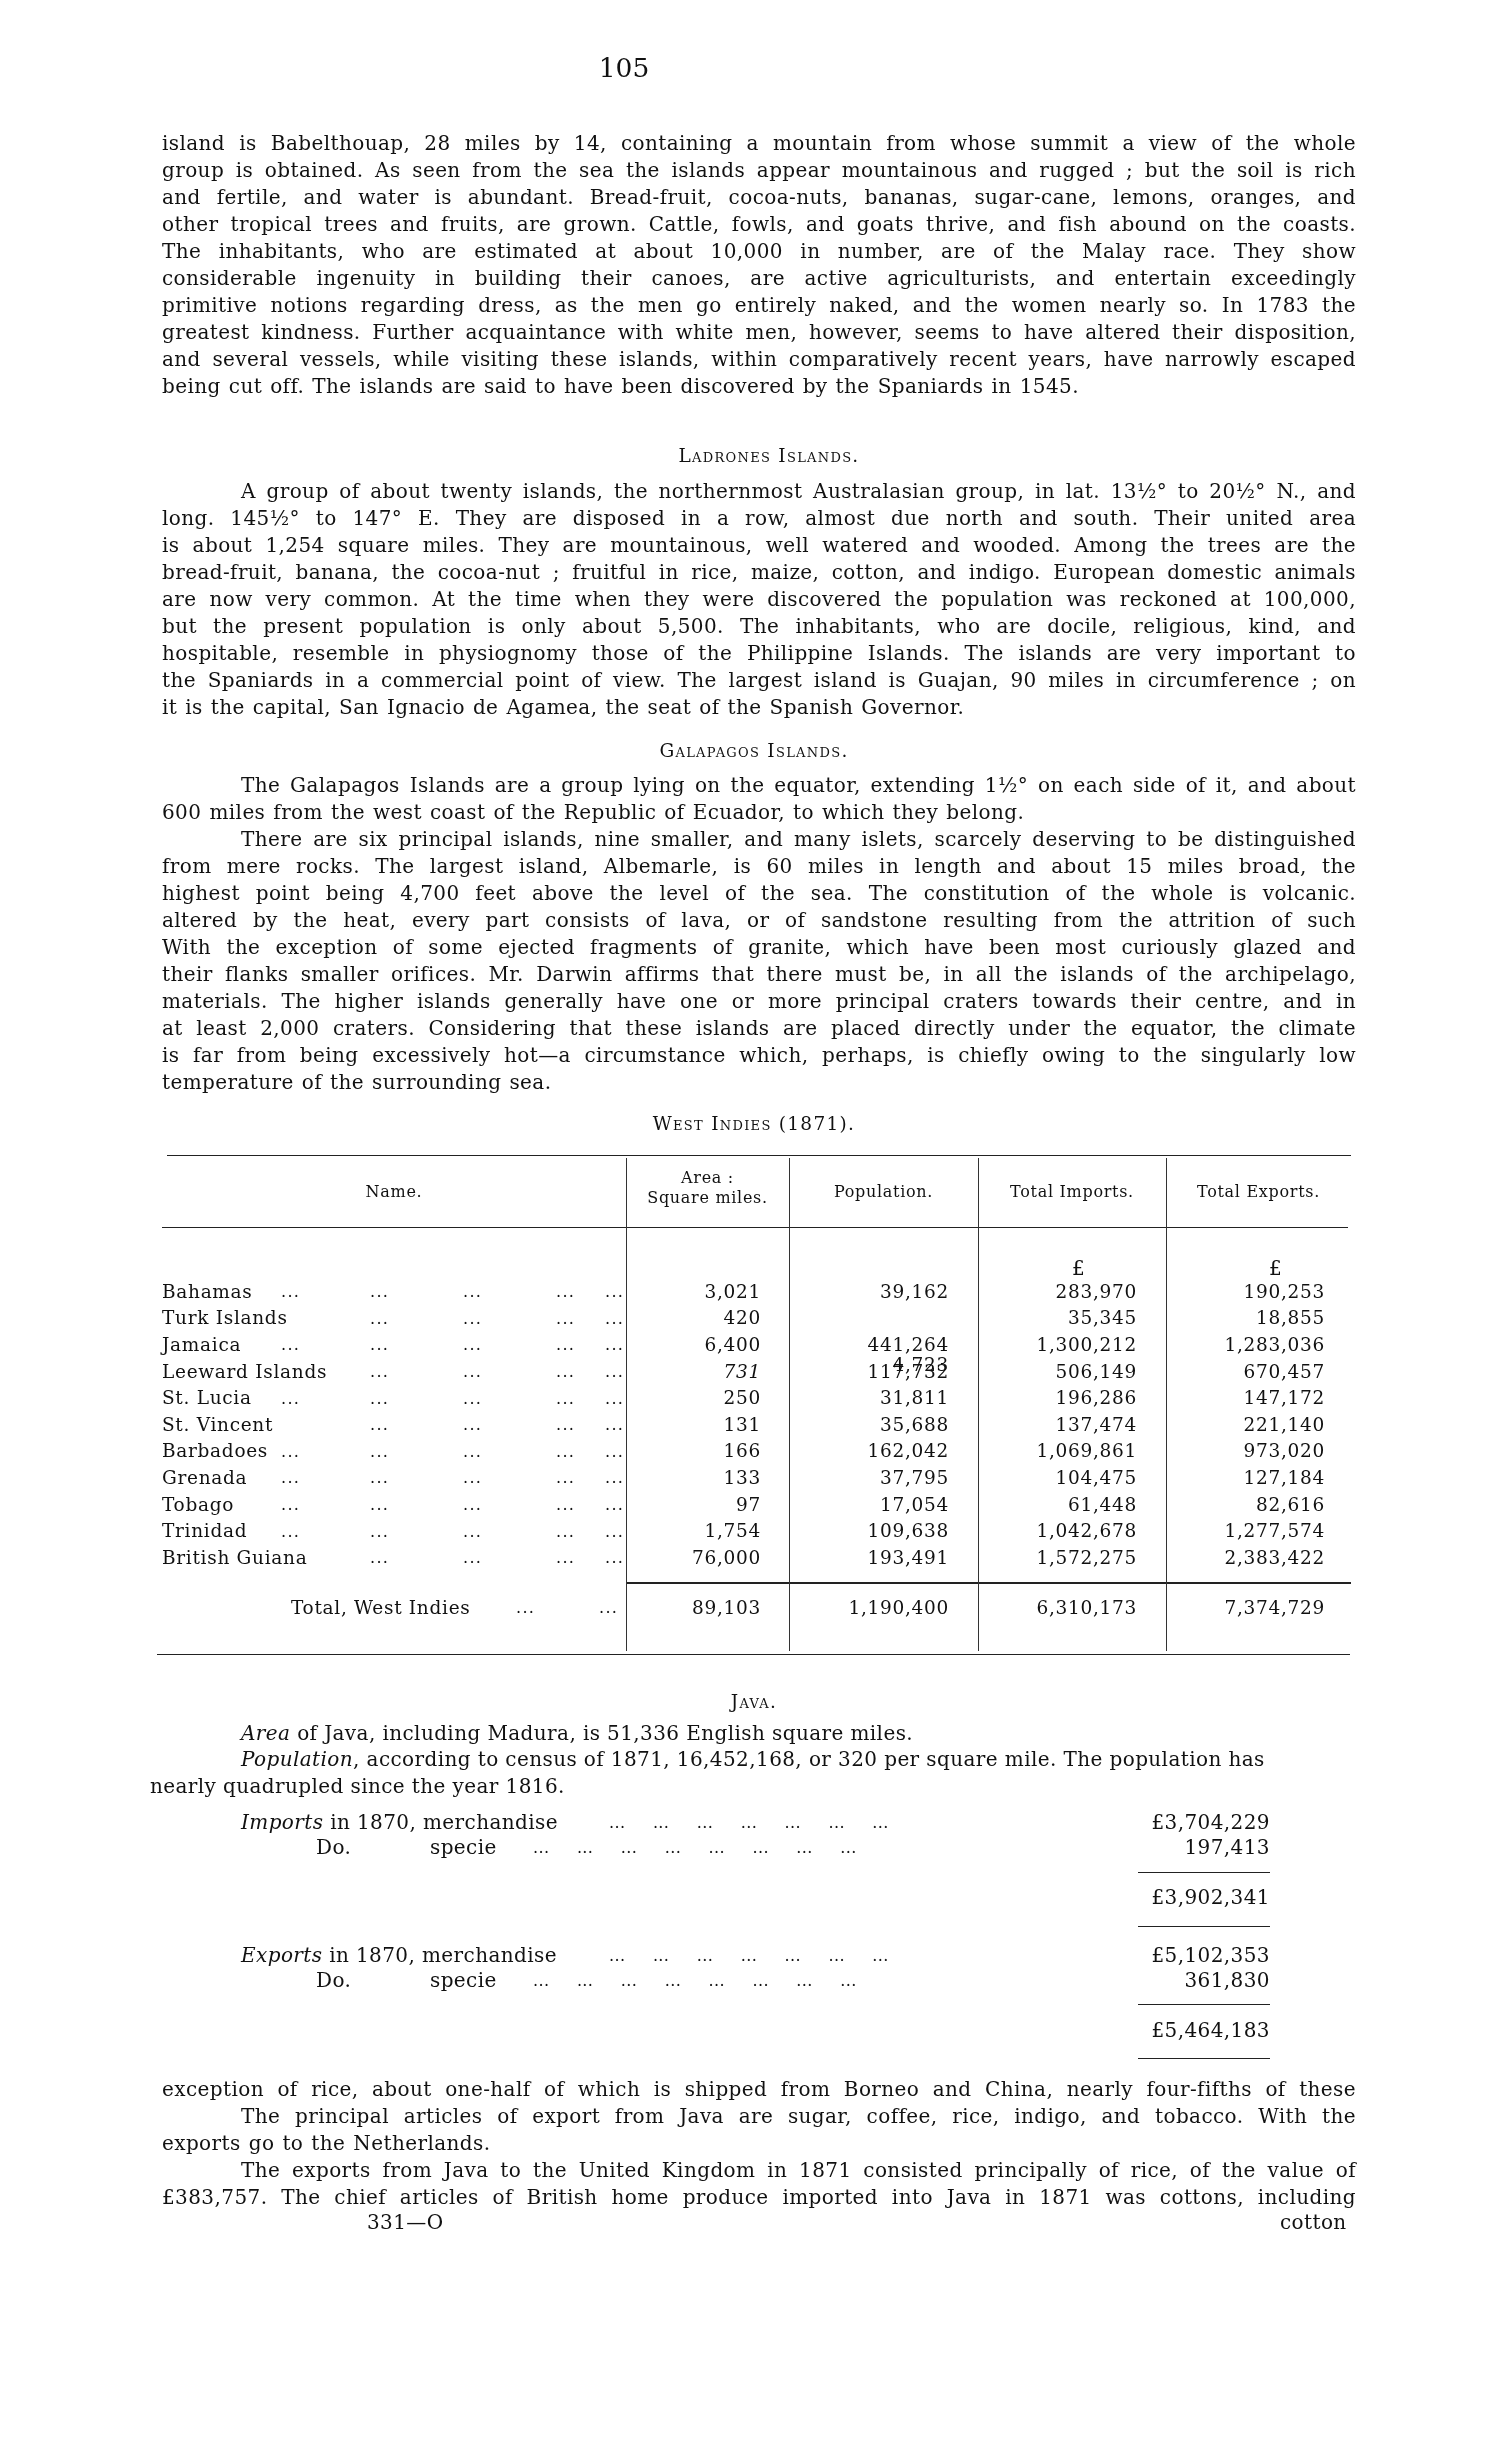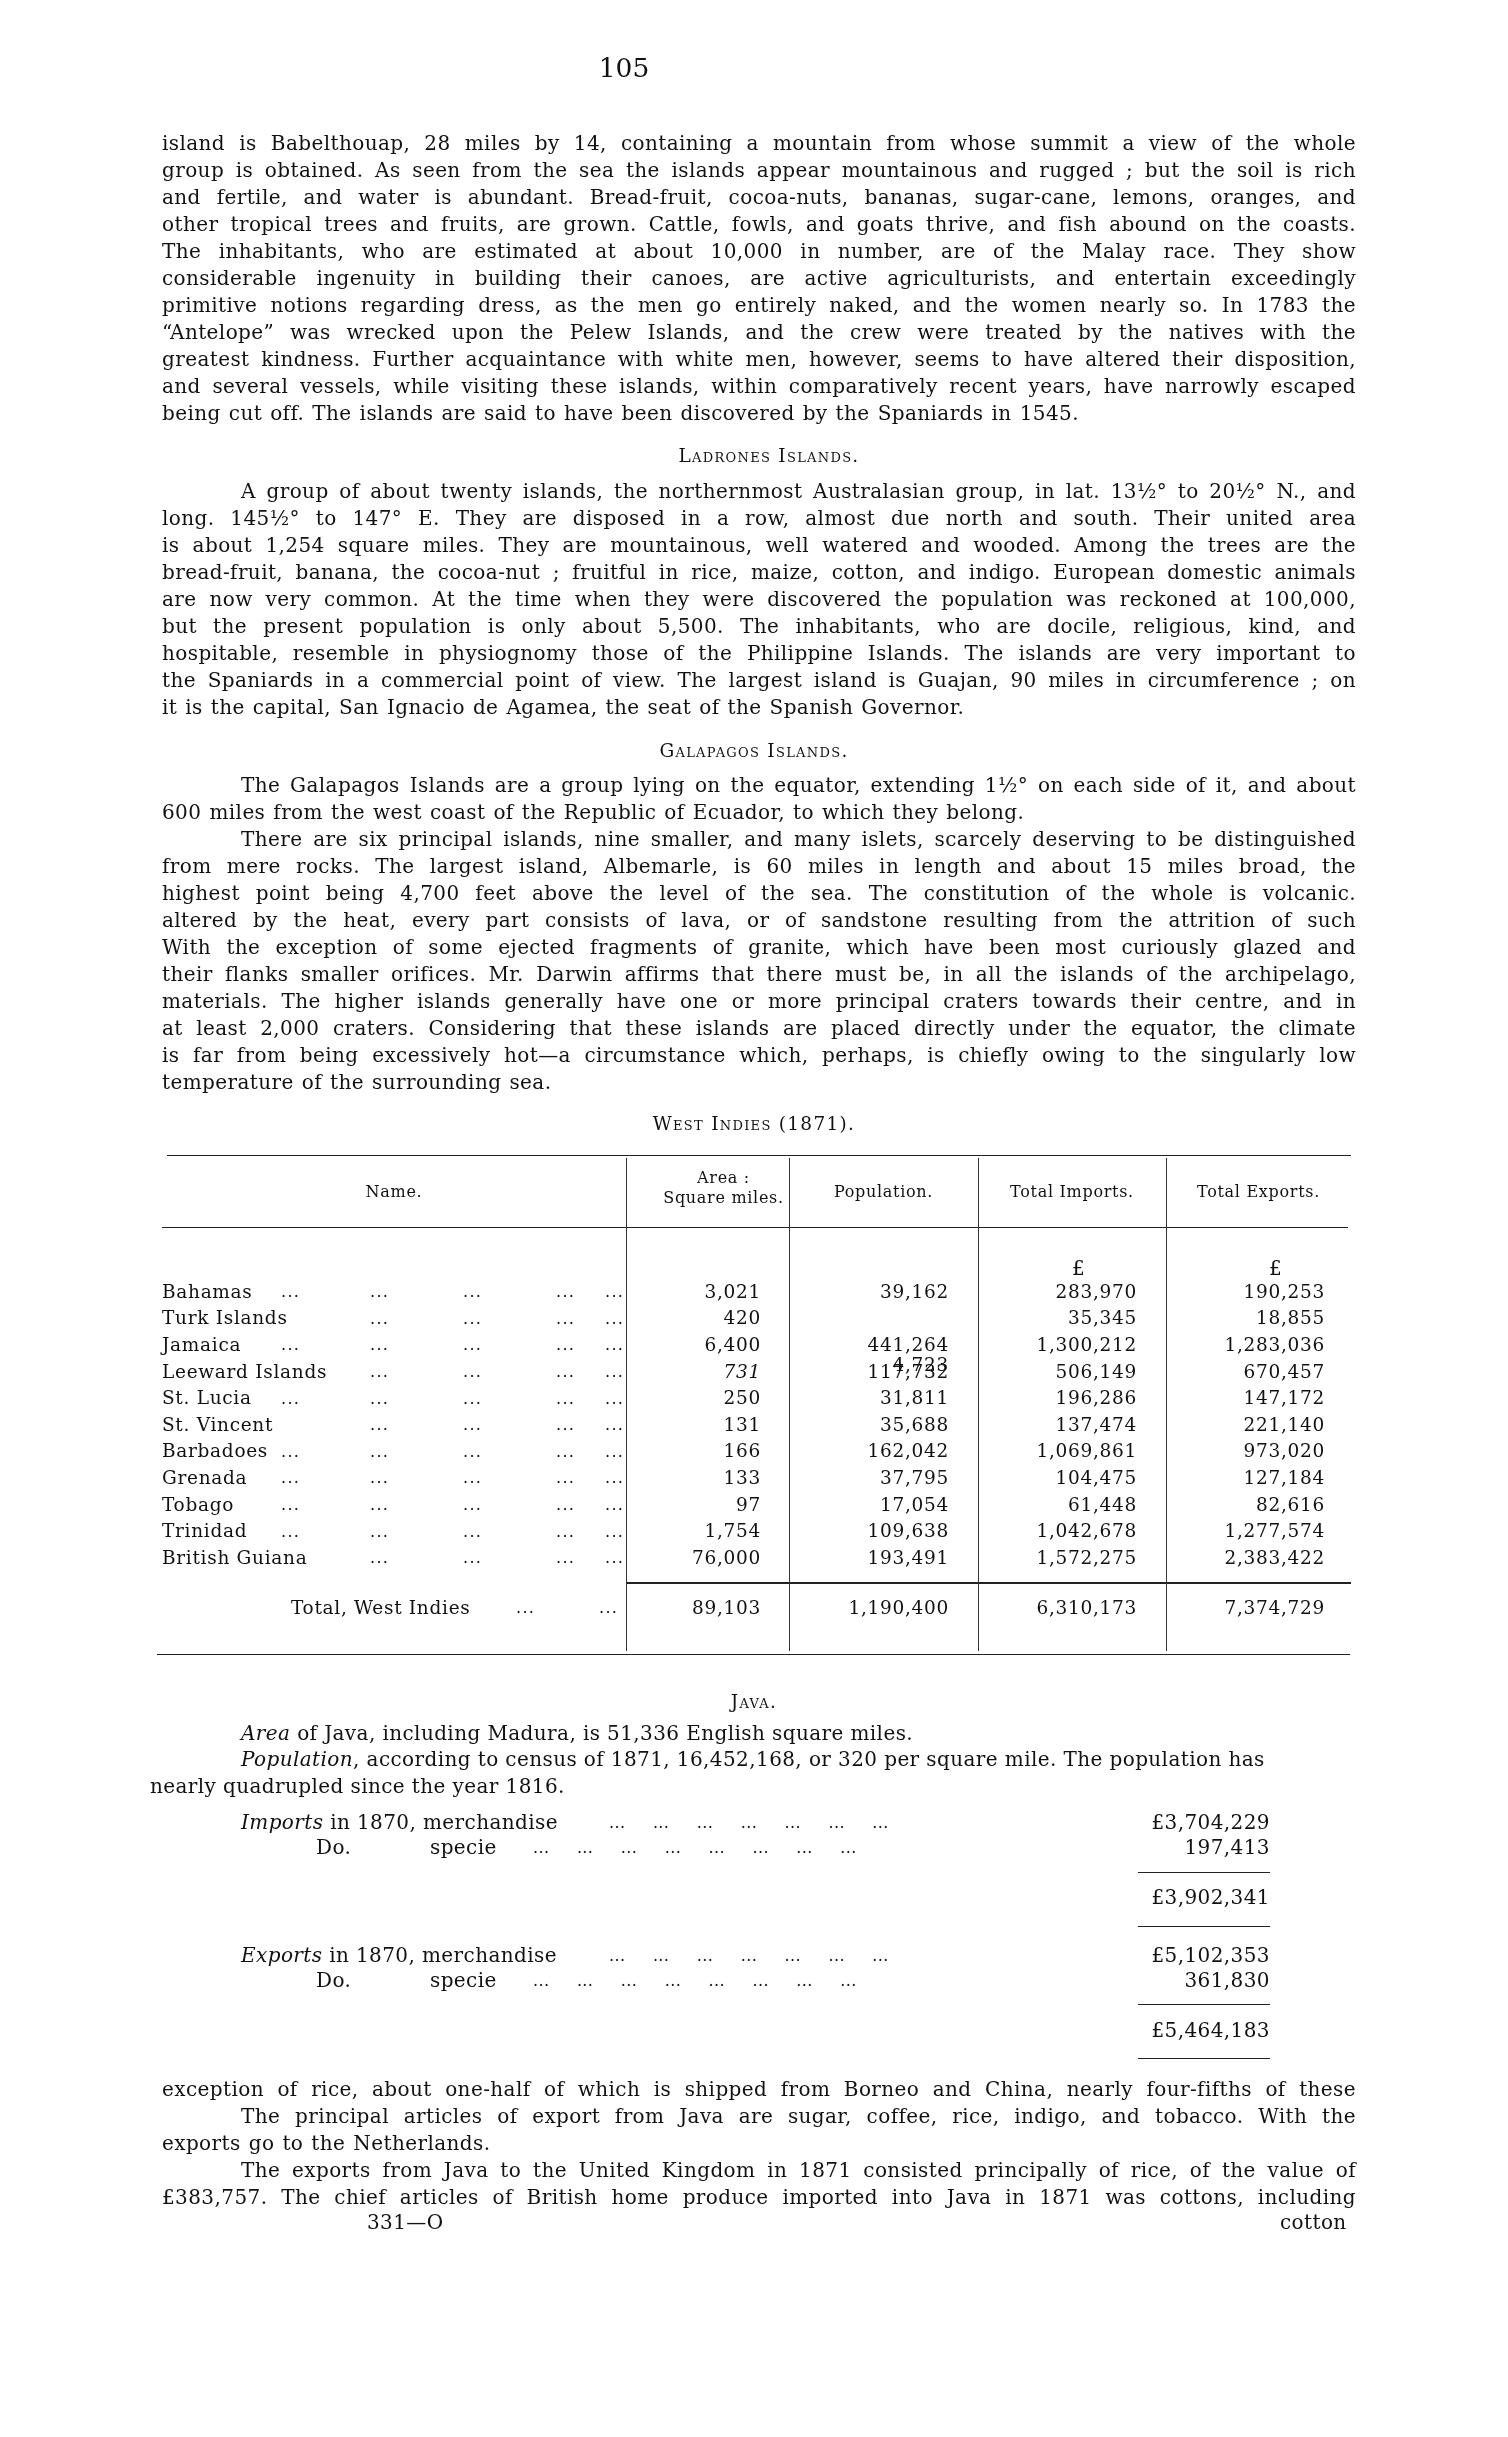--- a/index.html
+++ b/index.html
@@ -39,21 +39,20 @@
 <div class="abs page-number">105</div>
 
 <div class="para" style="top:130px;">
   <span class="line">island is Babelthouap, 28 miles by 14, containing a mountain from whose summit a view of the whole</span>
   <span class="line">group is obtained.  As seen from the sea the islands appear mountainous and rugged ; but the soil is rich</span>
   <span class="line">and fertile, and water is abundant.  Bread-fruit, cocoa-nuts, bananas, sugar-cane, lemons, oranges, and</span>
   <span class="line">other tropical trees and fruits, are grown.  Cattle, fowls, and goats thrive, and fish abound on the coasts.</span>
   <span class="line">The inhabitants, who are estimated at about 10,000 in number, are of the Malay race.  They show</span>
   <span class="line">considerable ingenuity in building their canoes, are active agriculturists, and entertain exceedingly</span>
   <span class="line">primitive notions regarding dress, as the men go entirely naked, and the women nearly so.  In 1783 the</span>
-  <span class="line">“Antelope” was wrecked upon the Pelew Islands, and the crew were treated by the natives with the</span>
   <span class="line">greatest kindness.  Further acquaintance with white men, however, seems to have altered their disposition,</span>
   <span class="line">and several vessels, while visiting these islands, within comparatively recent years, have narrowly escaped</span>
   <span class="line last">being cut off.  The islands are said to have been discovered by the Spaniards in 1545.</span>
 </div>
 
 <div class="section-heading" style="top:445px;margin-left:15px;">Ladrones Islands.</div>
 <div class="para" style="top:478px;">
   <span class="line indent">A group of about twenty islands, the northernmost Australasian group, in lat. 13½° to 20½° N., and</span>
   <span class="line">long. 145½° to 147° E.  They are disposed in a row, almost due north and south.  Their united area</span>
   <span class="line">is about 1,254 square miles.  They are mountainous, well watered and wooded.  Among the trees are the</span>
@@ -91,21 +90,21 @@
   <div class="rule" style="left:162px; top:1227px; width:1186px; height:0.7px;"></div>
   <div class="rule" style="left:627px; top:1582px; width:724px; height:2px;"></div>
   <div class="rule" style="left:157px; top:1654px; width:1193px;"></div>
 
   <div class="vrule" style="left:626px; top:1158px; height:493px; width:0.7px;"></div>
   <div class="vrule" style="left:789px; top:1158px; height:493px; width:0.7px;"></div>
   <div class="vrule" style="left:978px; top:1158px; height:493px; width:0.7px;"></div>
   <div class="vrule" style="left:1166px; top:1158px; height:493px; width:0.7px;"></div>
 
   <div class="th" style="left:162px; width:464px; top:1182px;">Name.</div>
-  <div class="th" style="left:626px; width:163px; top:1168px;margin-left:16px;">
+  <div class="th" style="left:626px; width:163px; top:1168px;">
     <span style="display:block">Area :</span>
     <span style="display:block">Square miles.</span>
   </div>
   <div class="th" style="left:789px; width:189px; top:1182px;">Population.</div>
   <div class="th" style="left:978px; width:188px; top:1182px;">Total Imports.</div>
   <div class="th" style="left:1166px; width:185px; top:1182px;">Total Exports.</div>
 
   <div class="pound" style="left:1072px; top:1256px;">£</div>
   <div class="pound" style="left:1269px; top:1256px;">£</div>
 

